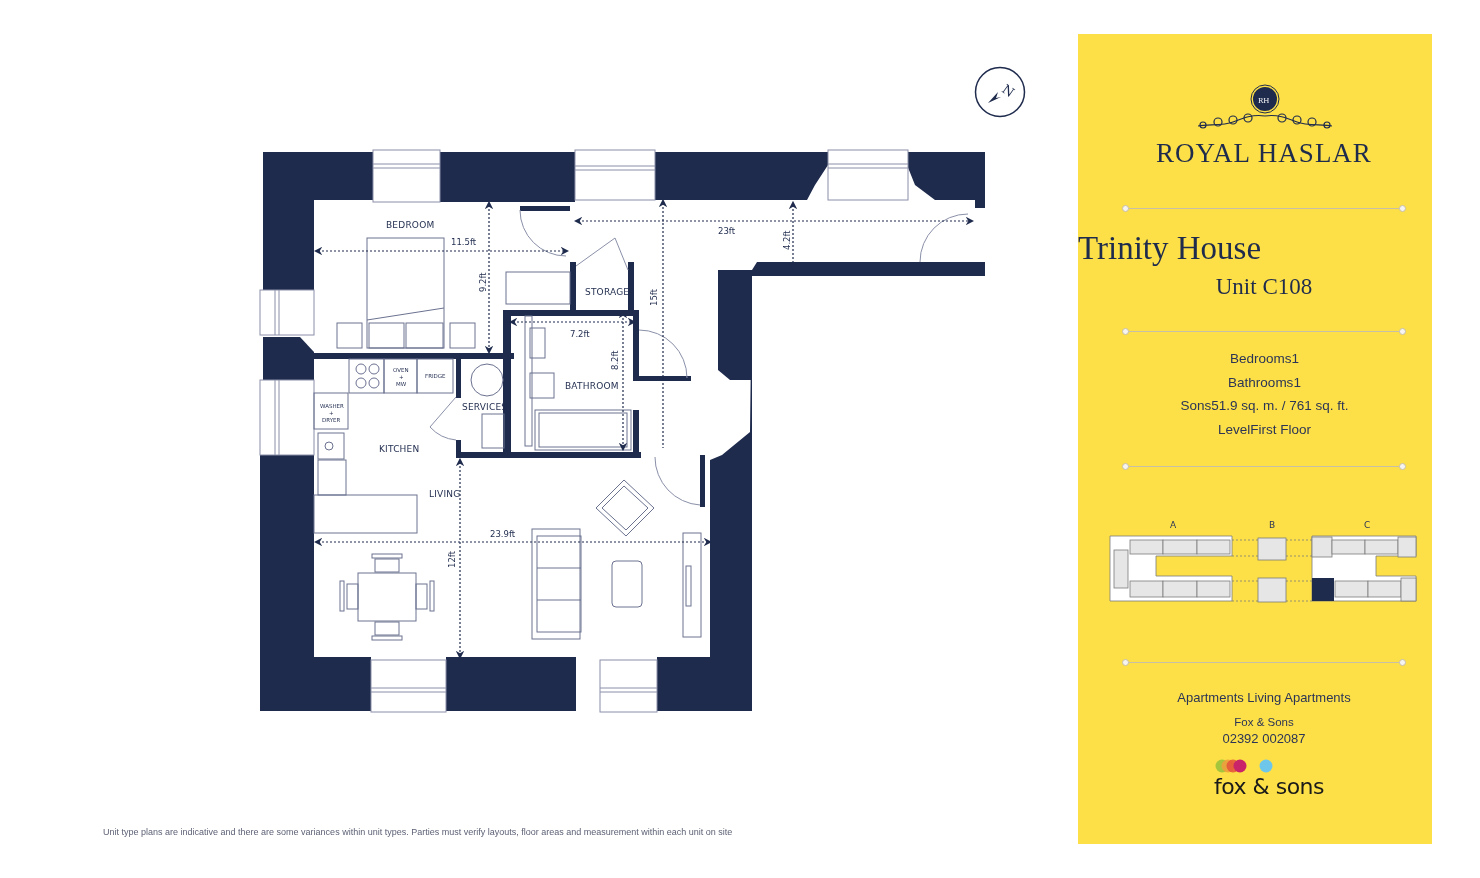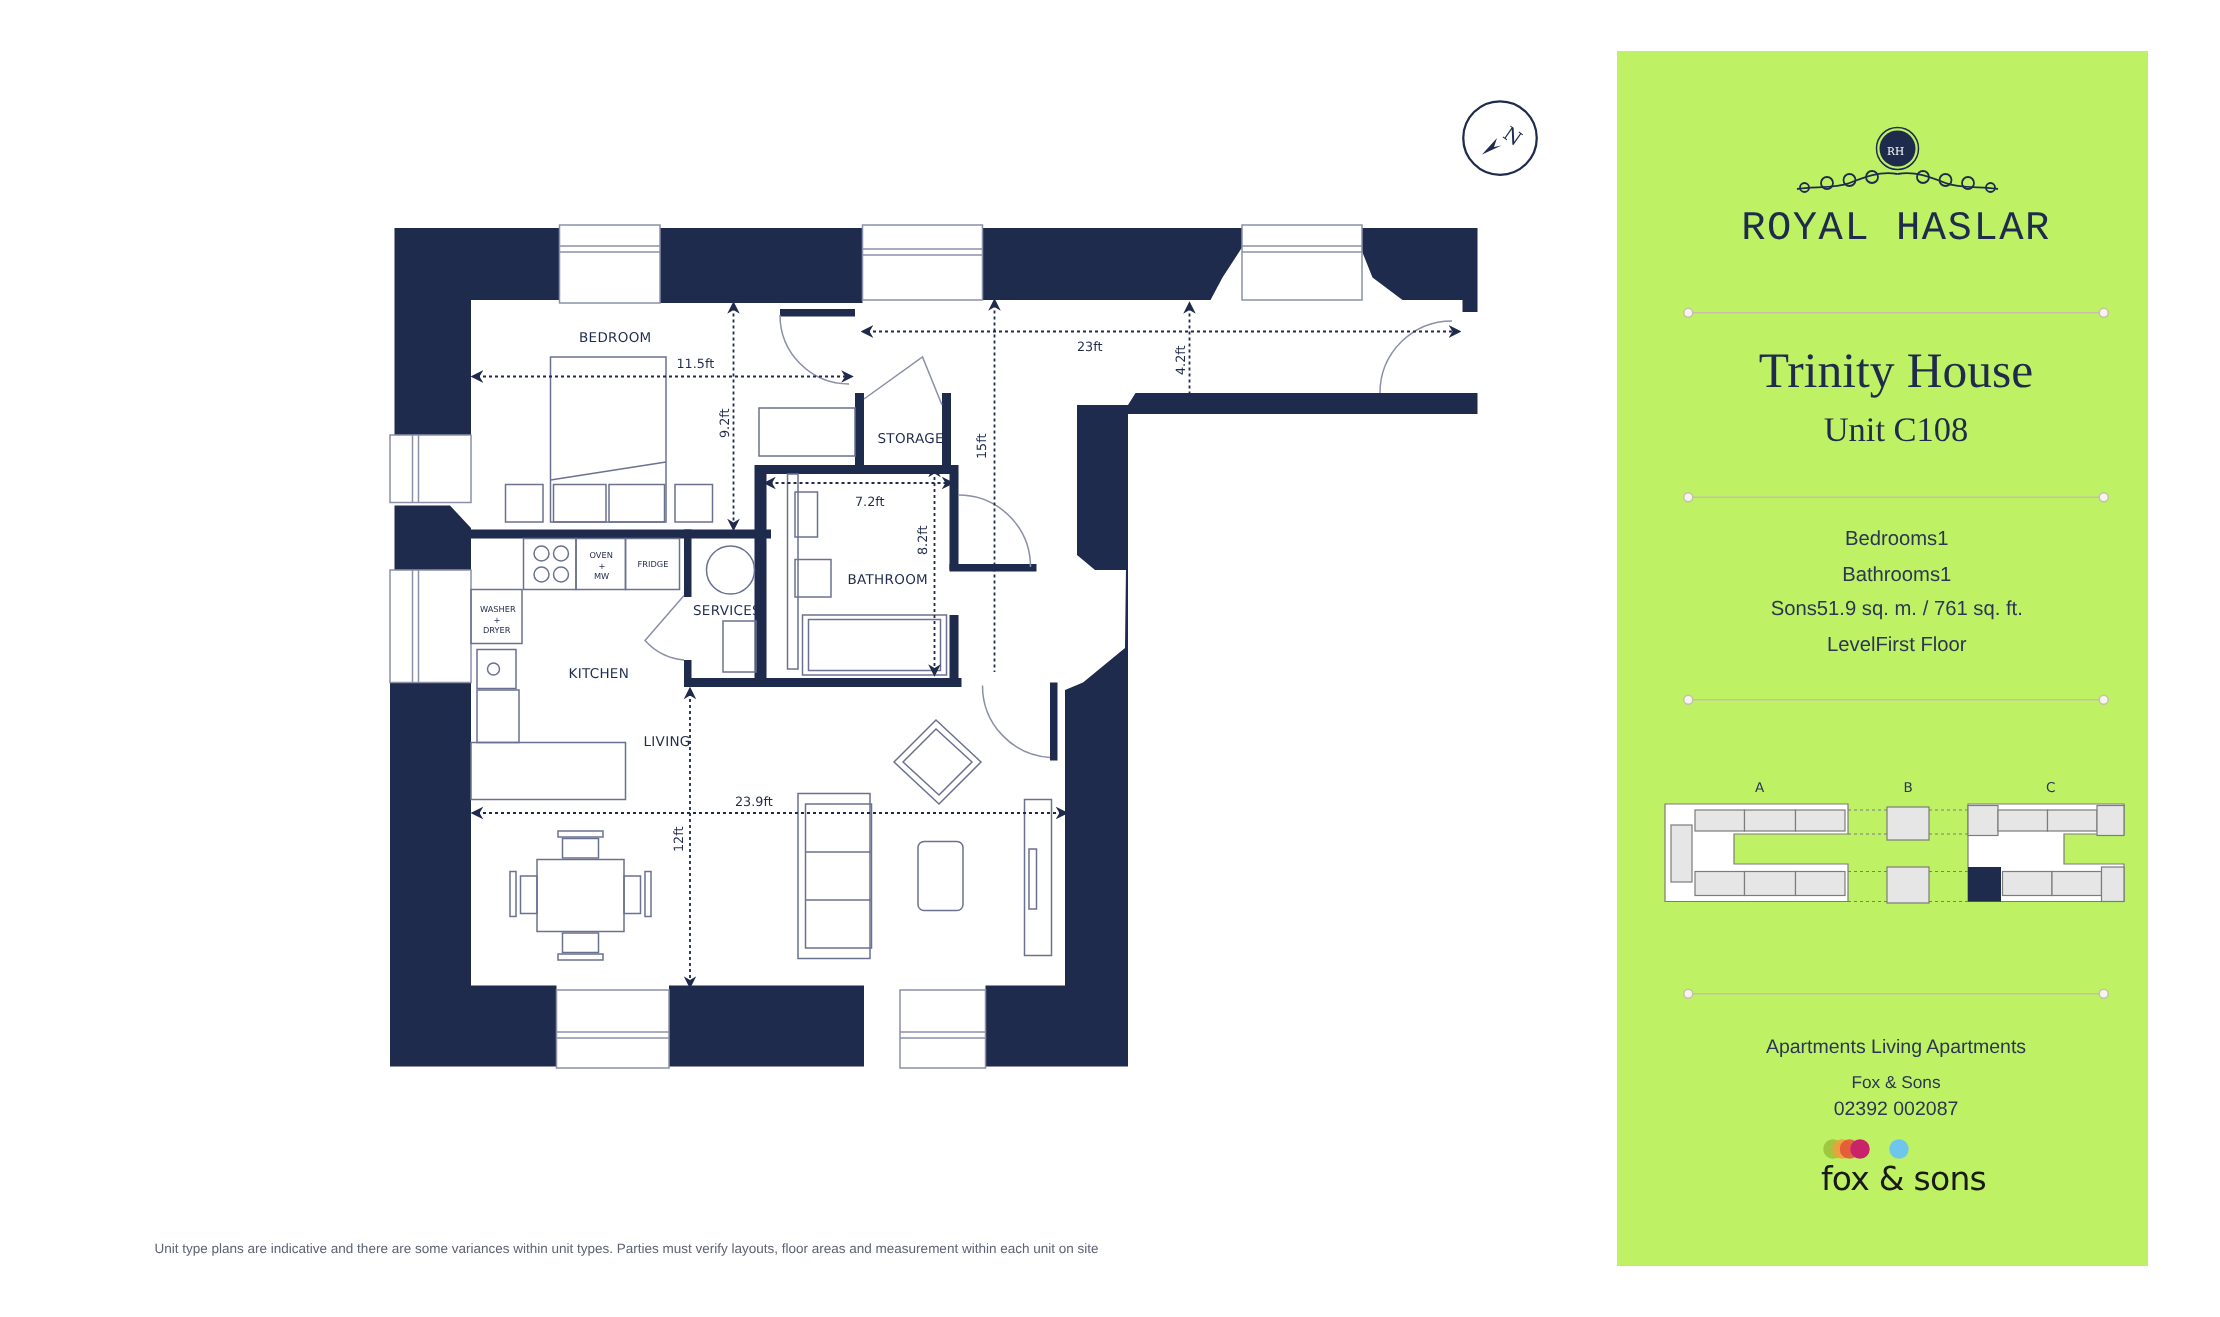--- a/index.html
+++ b/index.html
@@ -3,28 +3,28 @@
 <meta charset="utf-8">
 <style>
   html, body { margin:0; padding:0; }
   body { width:1480px; height:878px; background:#ffffff; position:relative; overflow:hidden; font-family:"Liberation Sans", sans-serif; color:#1f2b4d; }
   .plan { position:absolute; left:0; top:0; width:1060px; height:878px; }
   .plan svg { position:absolute; left:0; top:0; }
   .room-label { font-family:"DejaVu Sans", sans-serif; font-size:9px; fill:#1f2b4d; letter-spacing:0.2px; }
   .tiny-label { font-family:"DejaVu Sans", sans-serif; font-size:5.5px; fill:#1f2b4d; }
   .dim-label { font-family:"DejaVu Sans", sans-serif; font-size:8.5px; fill:#1f2b4d; }
   .disclaimer { position:absolute; left:103px; top:827px; font-size:9px; color:#5d6275; font-family:"Liberation Sans", sans-serif; }
-  .panel { position:absolute; left:1078px; top:34px; width:354px; height:810px; background:#bef264; }
+  .panel { position:absolute; left:1078px; top:34px; width:354px; height:810px; background:#fde047; }
   .brand-mark { position:absolute; left:0; top:50px; width:372px; height:90px; }
-  .brand-name { position:absolute; left:0; top:104px; width:372px; text-align:center; font-family:Liberation Mono, monospace; font-size:27px; letter-spacing:1px; color:#1f2b4d; }
+  .brand-name { position:absolute; left:0; top:104px; width:372px; text-align:center; font-family:Liberation Serif, serif; font-size:27px; letter-spacing:1px; color:#1f2b4d; }
   .rule { position:absolute; left:48px; width:276px; height:1px; background:#c8bfa8; }
   .rule::before, .rule::after { content:""; position:absolute; top:-3px; width:5px; height:5px; border:1px solid #c8bfa8; border-radius:50%; background:#f6f4f0; }
   .rule::before { left:-4px; }
   .rule::after { right:-4px; }
-  .building { position:absolute; left:0; top:196px; width:372px; text-align:center; font-family:"Liberation Serif", serif; font-size:33px; color:#1f2b4d; }
+  .building { position:absolute; left:0; top:196px; width:372px; text-align:left; font-family:"Liberation Serif", serif; font-size:33px; color:#1f2b4d; }
   .unit { position:absolute; left:0; top:240px; width:372px; text-align:center; font-family:"Liberation Serif", serif; font-size:23px; color:#1f2b4d; }
   .specs { position:absolute; left:64px; top:317px; width:245px; }
   .spec-row { display:flex; justify-content:center; height:23.7px; font-size:13.5px; color:#2c3556; }
   .siteplan { position:absolute; left:28px; top:484px; width:320px; height:90px; }
   .tagline { position:absolute; left:0; top:656px; width:372px; text-align:center; font-size:13px; color:#2c3556; }
   .agent { position:absolute; left:0; top:682px; width:372px; text-align:center; font-size:11.5px; color:#2c3556; }
   .phone { position:absolute; left:0; top:697px; width:372px; text-align:center; font-size:13px; color:#2c3556; }
   .logo-dots { position:absolute; left:136px; top:724px; width:80px; height:18px; }
   .logo-text { position:absolute; left:136px; top:740px; font-family:"DejaVu Sans", sans-serif; font-size:22px; color:#1a1a1a; letter-spacing:-0.5px; }
   .compass { position:absolute; left:974px; top:66px; width:52px; height:52px; }

